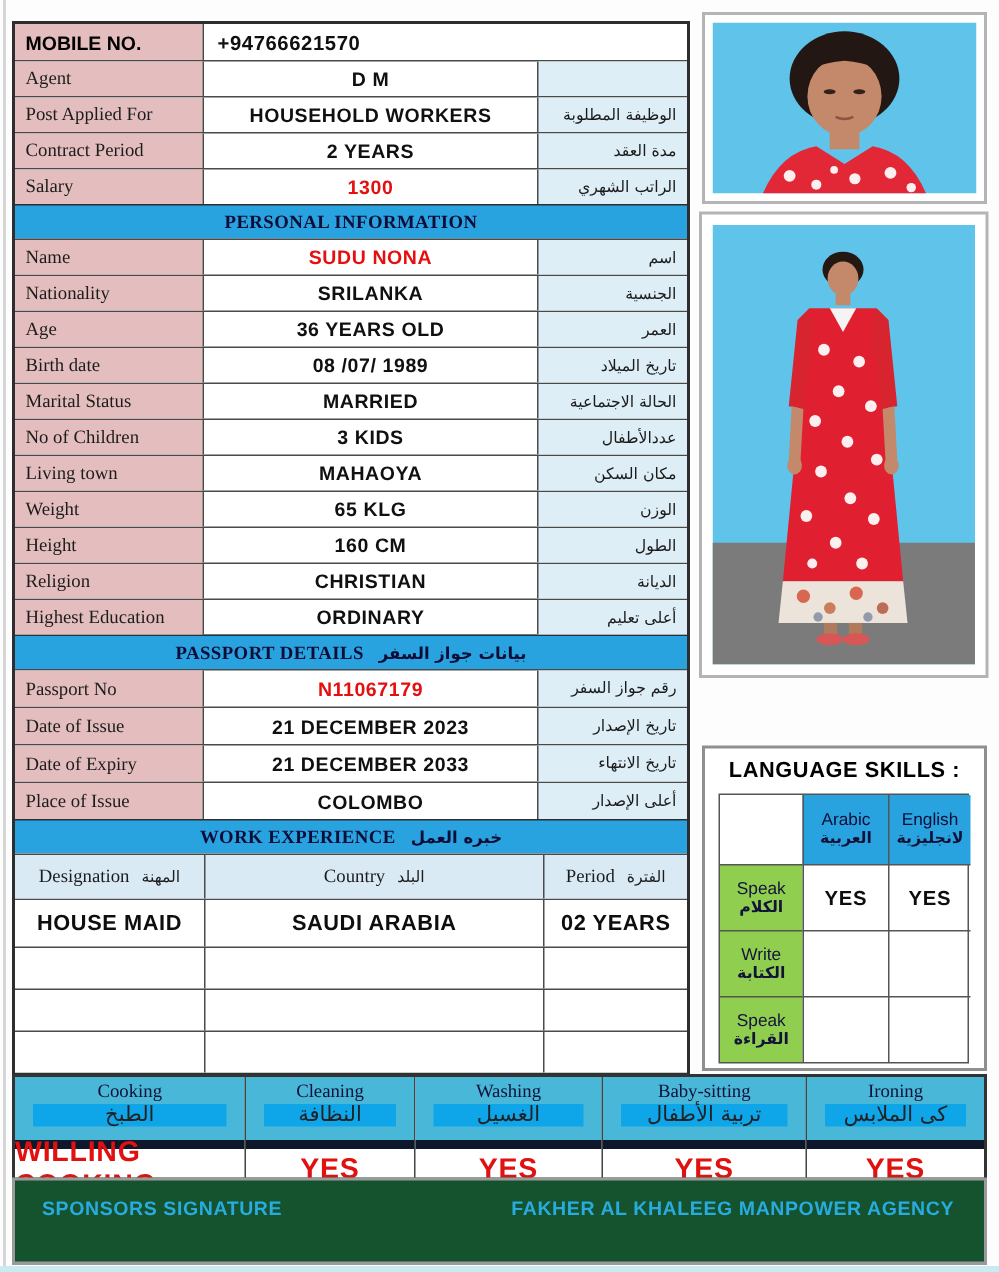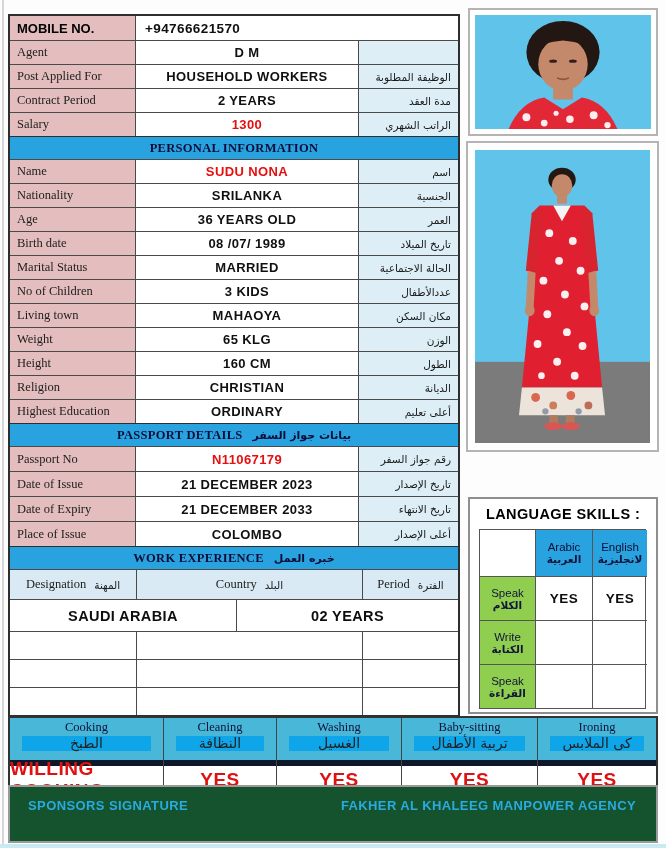--- a/index.html
+++ b/index.html
@@ -248,20 +248,21 @@
         <div class="wcell wc1">
           <div style="display: inline;">Country</div>
           <div class="ar-part" style="display: inline;">البلد</div>
         </div>
         <div class="wcell wc2">
           <div style="display: inline;">Period</div>
           <div class="ar-part" style="display: inline;">الفترة</div>
         </div>
       </div>
       <div class="wrow wdata">
+        <div class="wcell wc0">HOUSE MAID</div>
         <div class="wcell wc1">SAUDI ARABIA</div>
         <div class="wcell wc2">02 YEARS</div>
       </div>
       <div class="wrow wempty">
         <div class="wcell wc0"></div>
         <div class="wcell wc1"></div>
         <div class="wcell wc2"></div>
       </div>
       <div class="wrow wempty">
         <div class="wcell wc0"></div>

